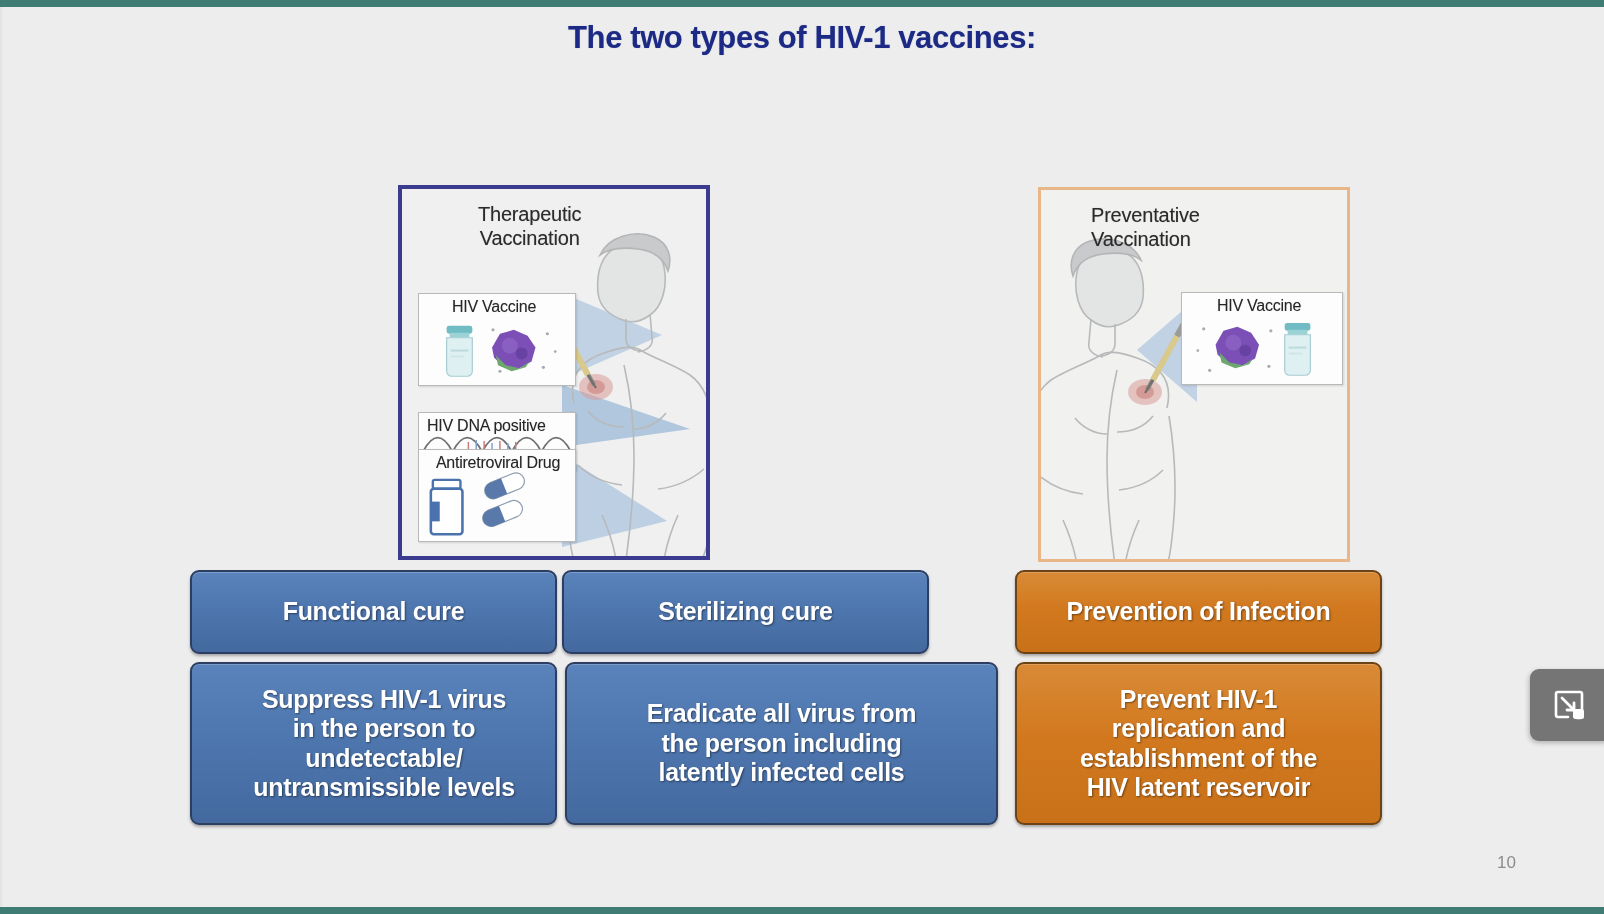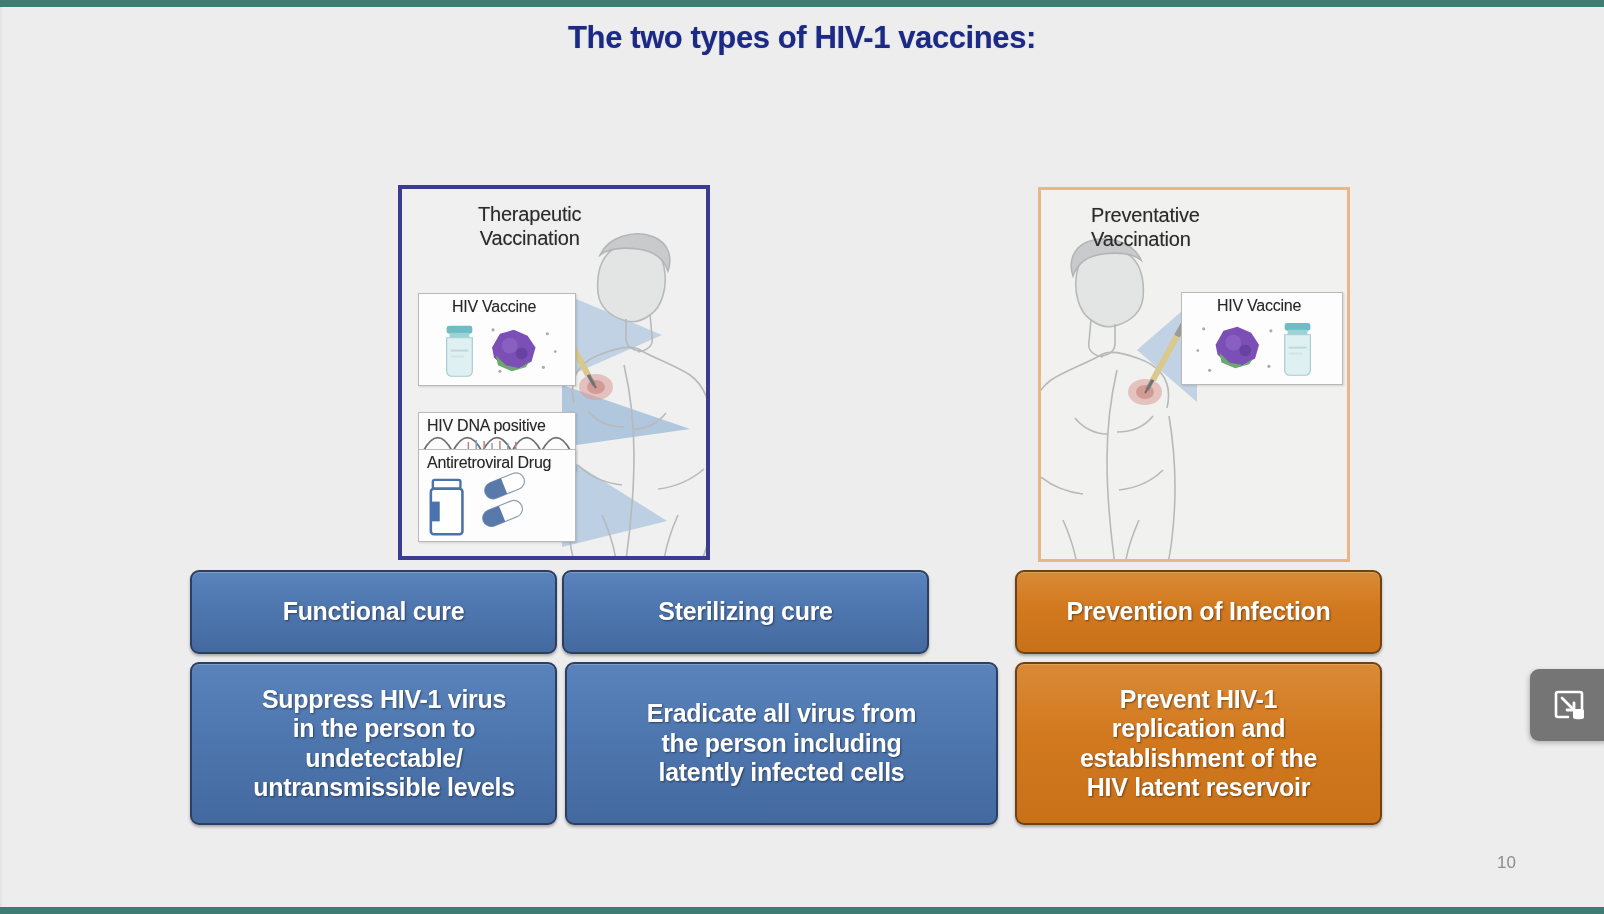--- a/index.html
+++ b/index.html
@@ -81,21 +81,21 @@
     display:block;
     font-size:16px; color:#262626;
     padding:4px 6px 1px 8px;
     letter-spacing:-0.25px;
     white-space:nowrap;
     text-shadow:0 0 1px rgba(0,0,0,.25);
   }
   #box-vaccine{ left:16px; top:104px; width:158px; height:93px; }
   #box-vaccine .ib-label{ text-align:center; padding-left:0; }
   #box-dna{ left:16px; top:199px; width:158px; height:59px;margin-top:24px; }
-  #box-drug{ left:16px; top:260px; width:158px; height:93px; }
+  #box-drug{ left:16px; top:260px; width:158px; height:93px;text-align:center; }
   #box-vaccine-prev{ left:140px; top:102px; width:162px; height:93px; }
   #box-vaccine-prev .ib-label{ text-align:center; padding-left:0; }
   .ib-art{ position:absolute; left:0; right:0; bottom:2px; top:22px; }
 
   
   .cbox{
     position:absolute;
     display:flex; align-items:center; justify-content:center;
     text-align:center;
     color:#ffffff;

